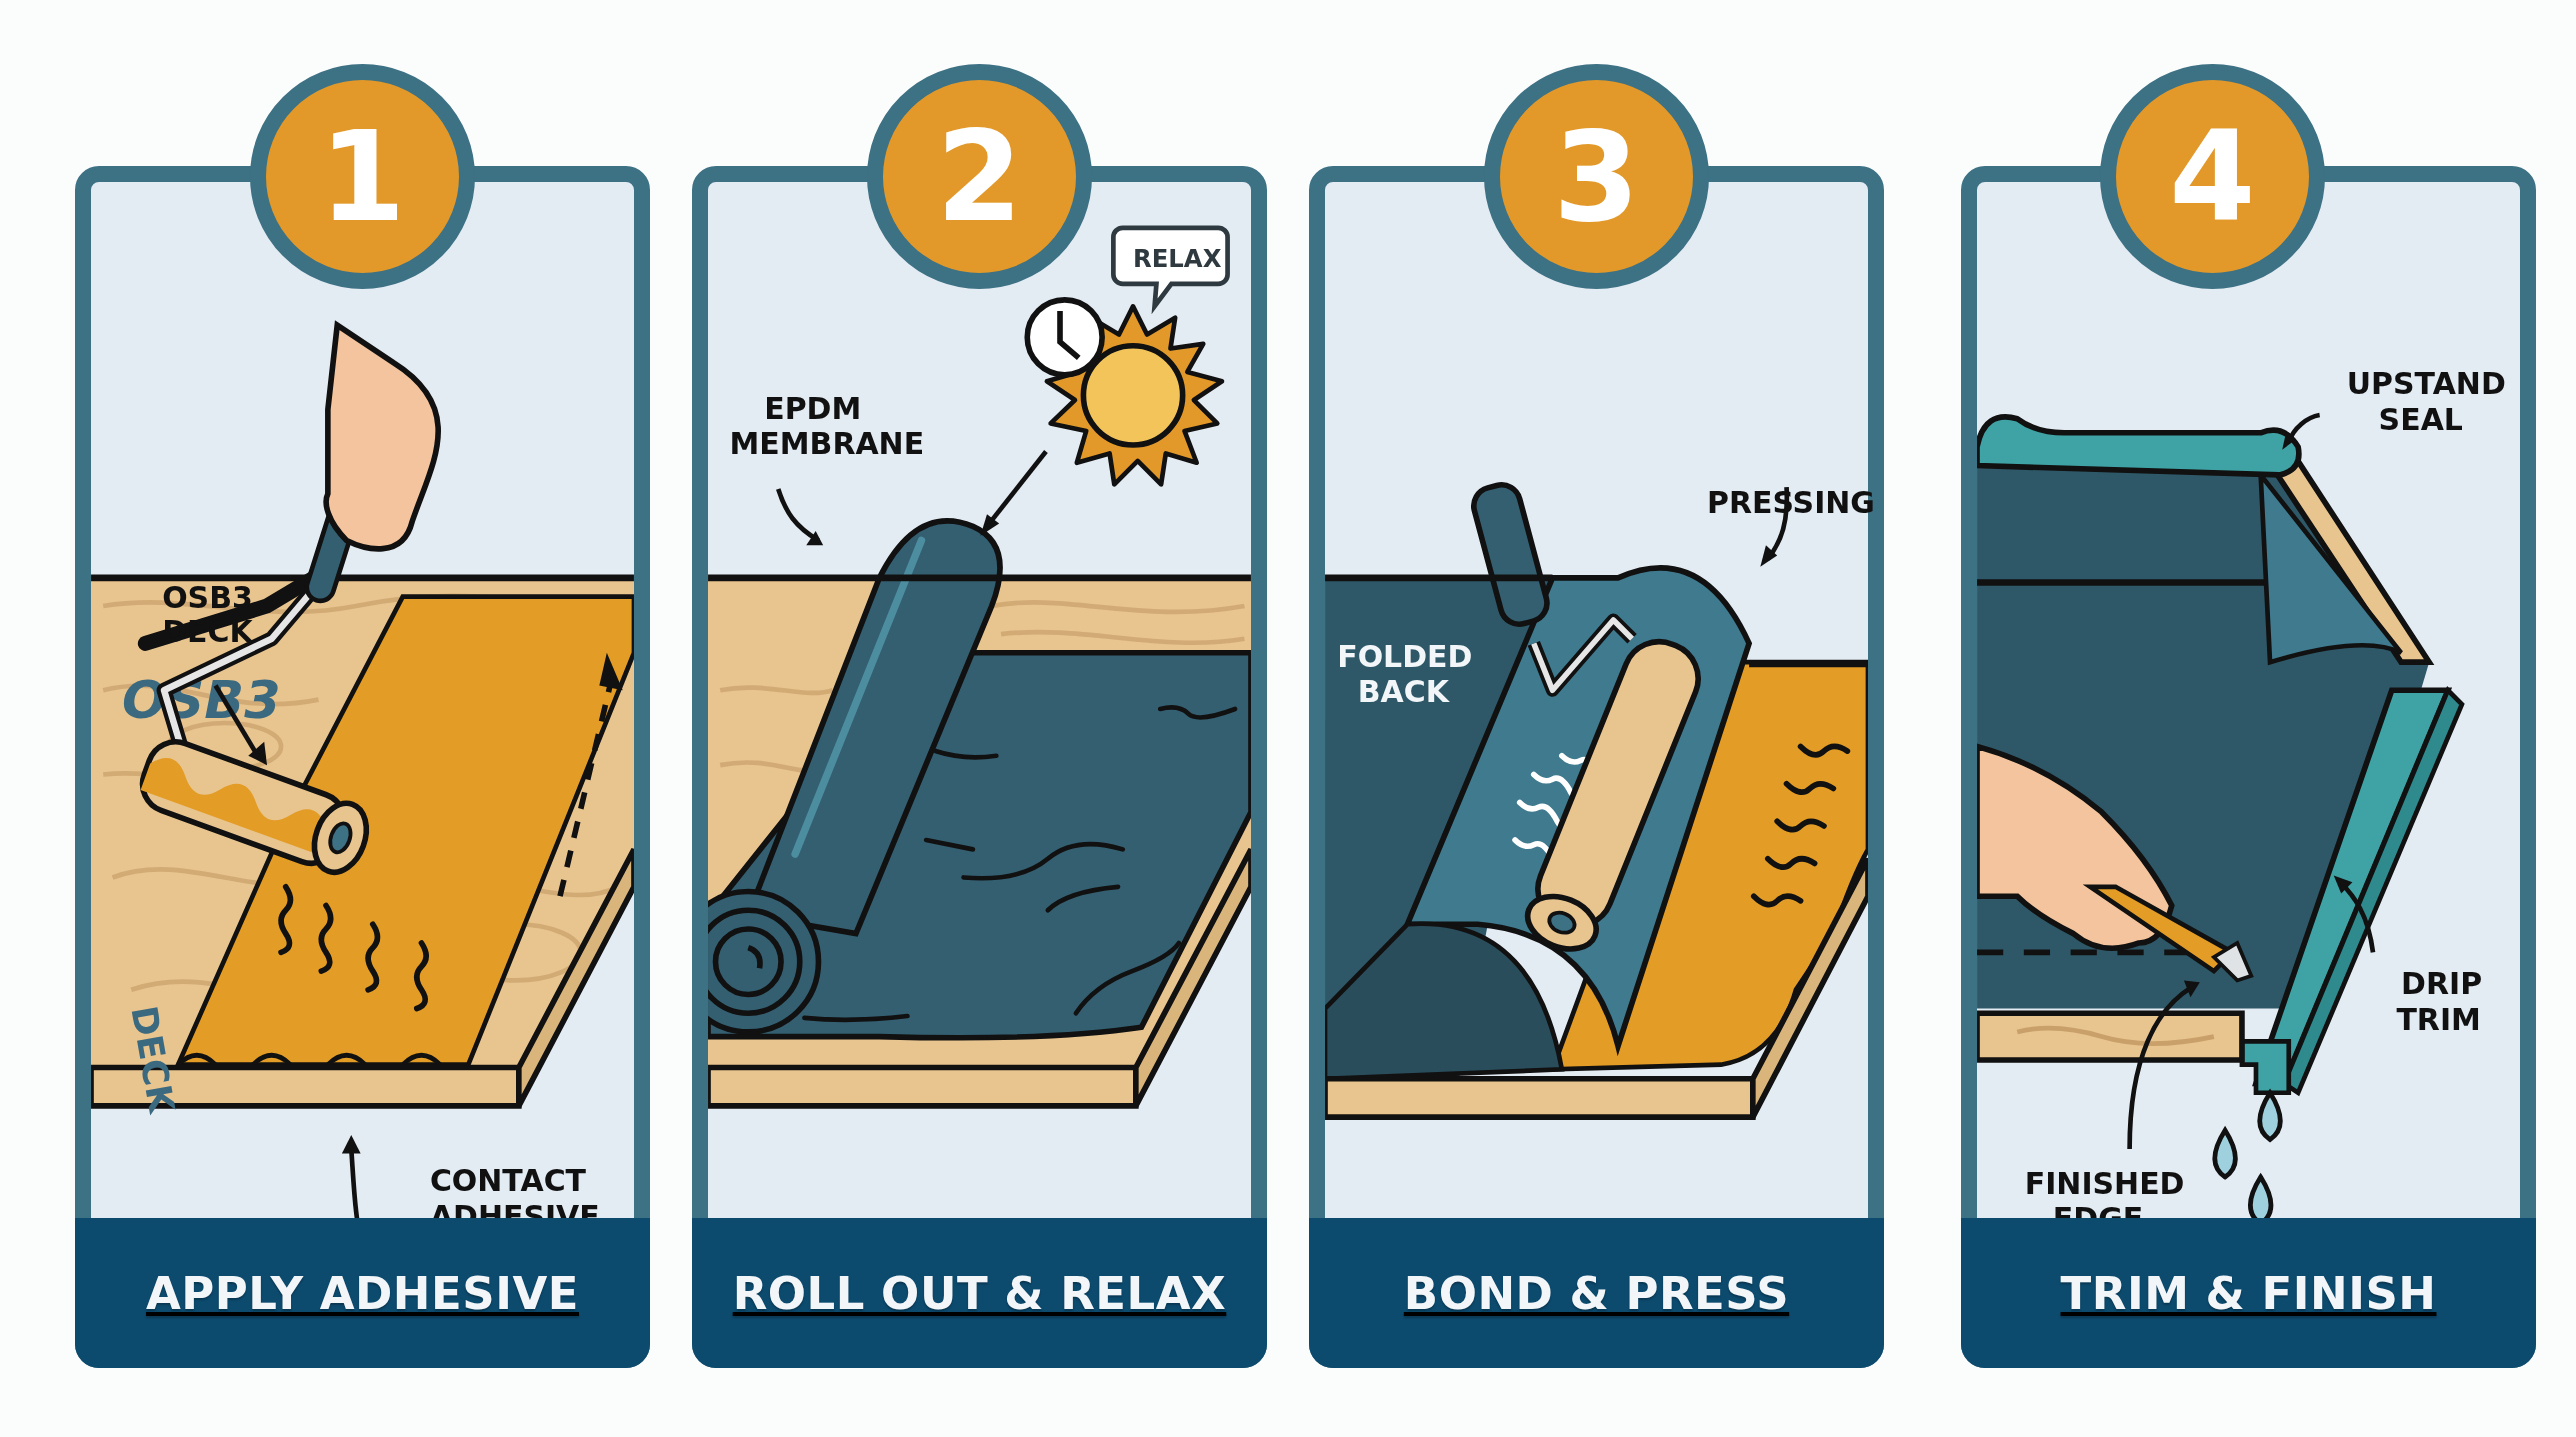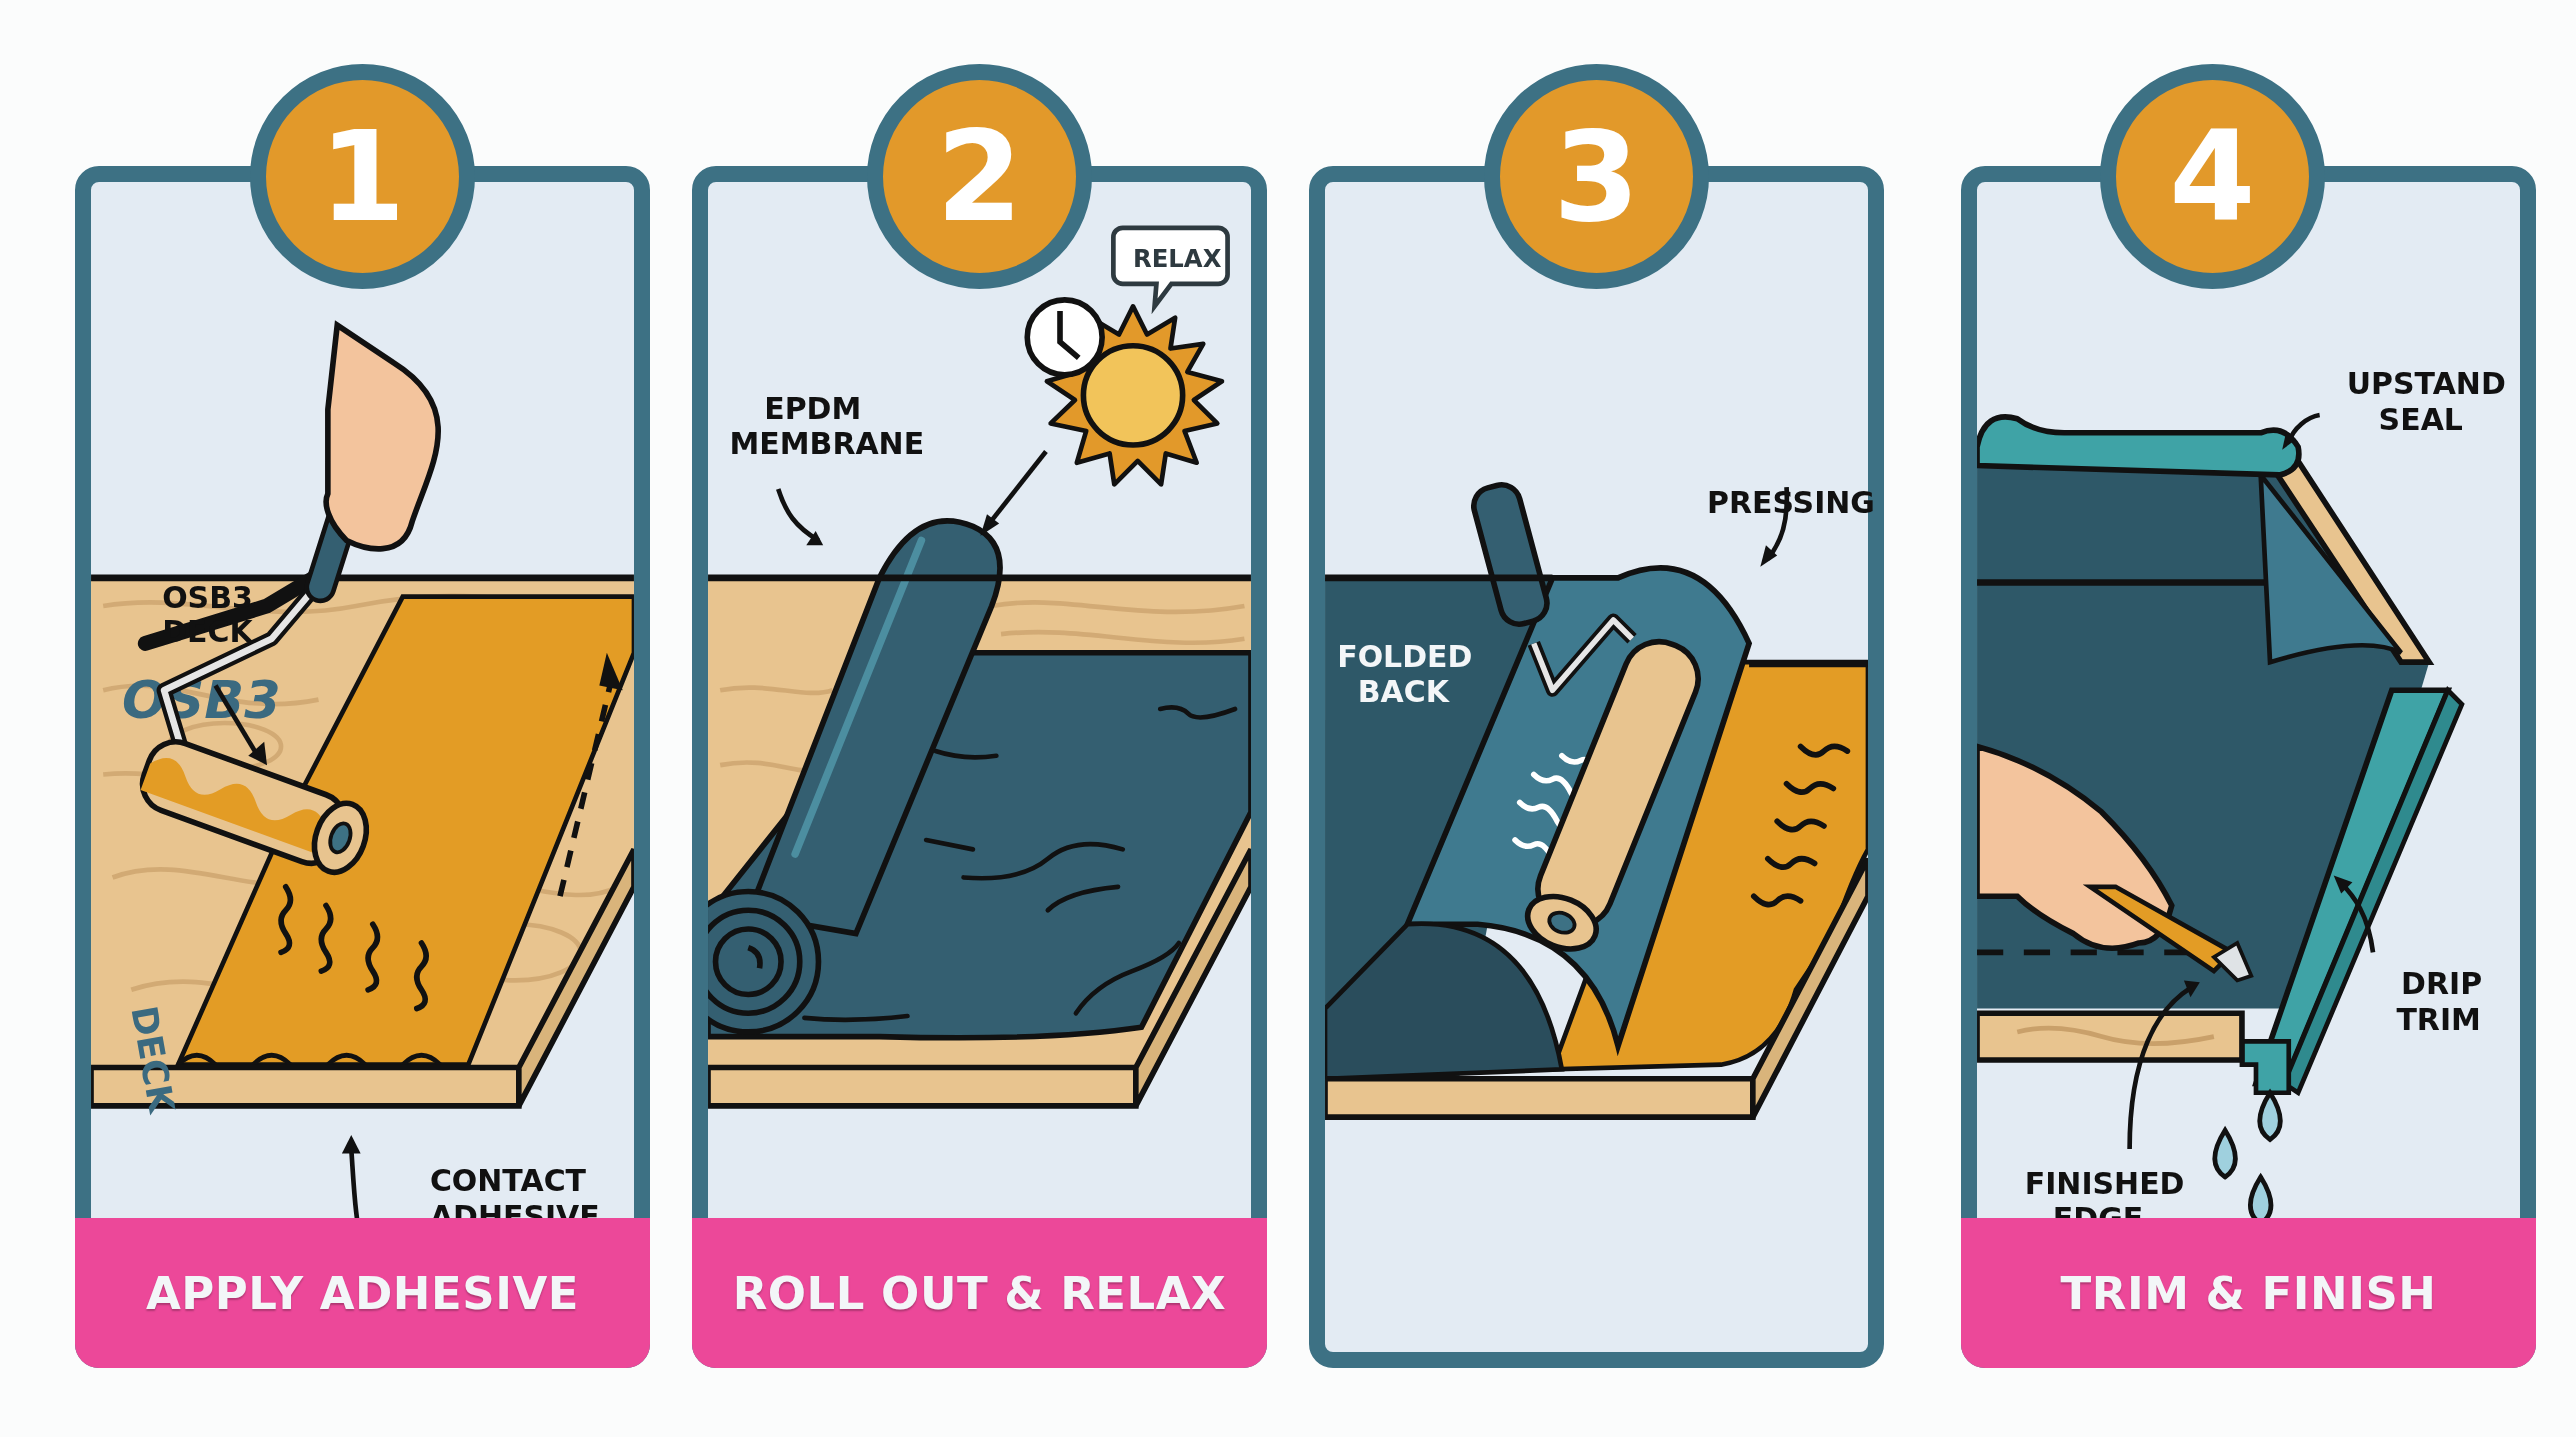--- a/index.html
+++ b/index.html
@@ -16,23 +16,23 @@
     border-radius:24px;
     background:#e3ebf3;
     overflow:visible;
   }
   .card .art {
     position:absolute; left:-16px; top:-16px; width:575px; height:1202px;
     overflow:visible;
   }
   .label-bar {
     position:absolute; left:-16px; right:-16px; bottom:-16px; height:150px;
-    background:#ec4899;
+    background:#0c4a6e;
     border-radius:0 0 24px 24px;
-    display:flex; align-items:center; justify-content:center;
+    display:flex; align-items:center; justify-content:center;text-decoration:underline;
   }
   .label-bar span {
     color:#f3f6f8; font-weight:bold; font-size:45px; letter-spacing:0.5px;
     font-family:"DejaVu Sans", sans-serif;
     text-shadow:0 1.9px 1.9px rgba(0,0,0,0.25);
   }
   .badge {
     position:absolute; top:64px; width:193px; height:193px;
     border-radius:50%; background:#e2992a; border:16px solid #3d7184;
     display:flex; align-items:center; justify-content:center;
@@ -241,20 +241,23 @@
       <line x1="17" y1="440" x2="260" y2="440" stroke="#111" stroke-width="7"></line>
       <line x1="470" y1="532" x2="597" y2="532" stroke="#111" stroke-width="7"></line>
 
       <path d="M510,343 C512,380 505,400 490,420" stroke="#111" stroke-width="5" fill="none"></path>
       <polygon points="482,428 488,405 500,416" fill="#111"></polygon>
     </g>
     <text x="30" y="535" font-size="32" fill="#f3f6f8">FOLDED</text>
     <text x="52" y="573" font-size="32" fill="#f3f6f8">BACK</text>
     <text x="425" y="371" font-size="32" fill="#111">PRESSING</text>
   </svg>
+  <div class="label-bar">
+    <span>BOND &amp; PRESS</span>
+  </div>
 </div>
 <div class="badge" style="left:1484px;">
   <span>3</span>
 </div>
 
 <div class="card" style="left:1925px;margin-left:36px;">
   <svg class="art" viewBox="0 0 614 1284">
     <defs>
       <clipPath id="c4">
           <rect x="17" y="17" width="580" height="1107"></rect>

